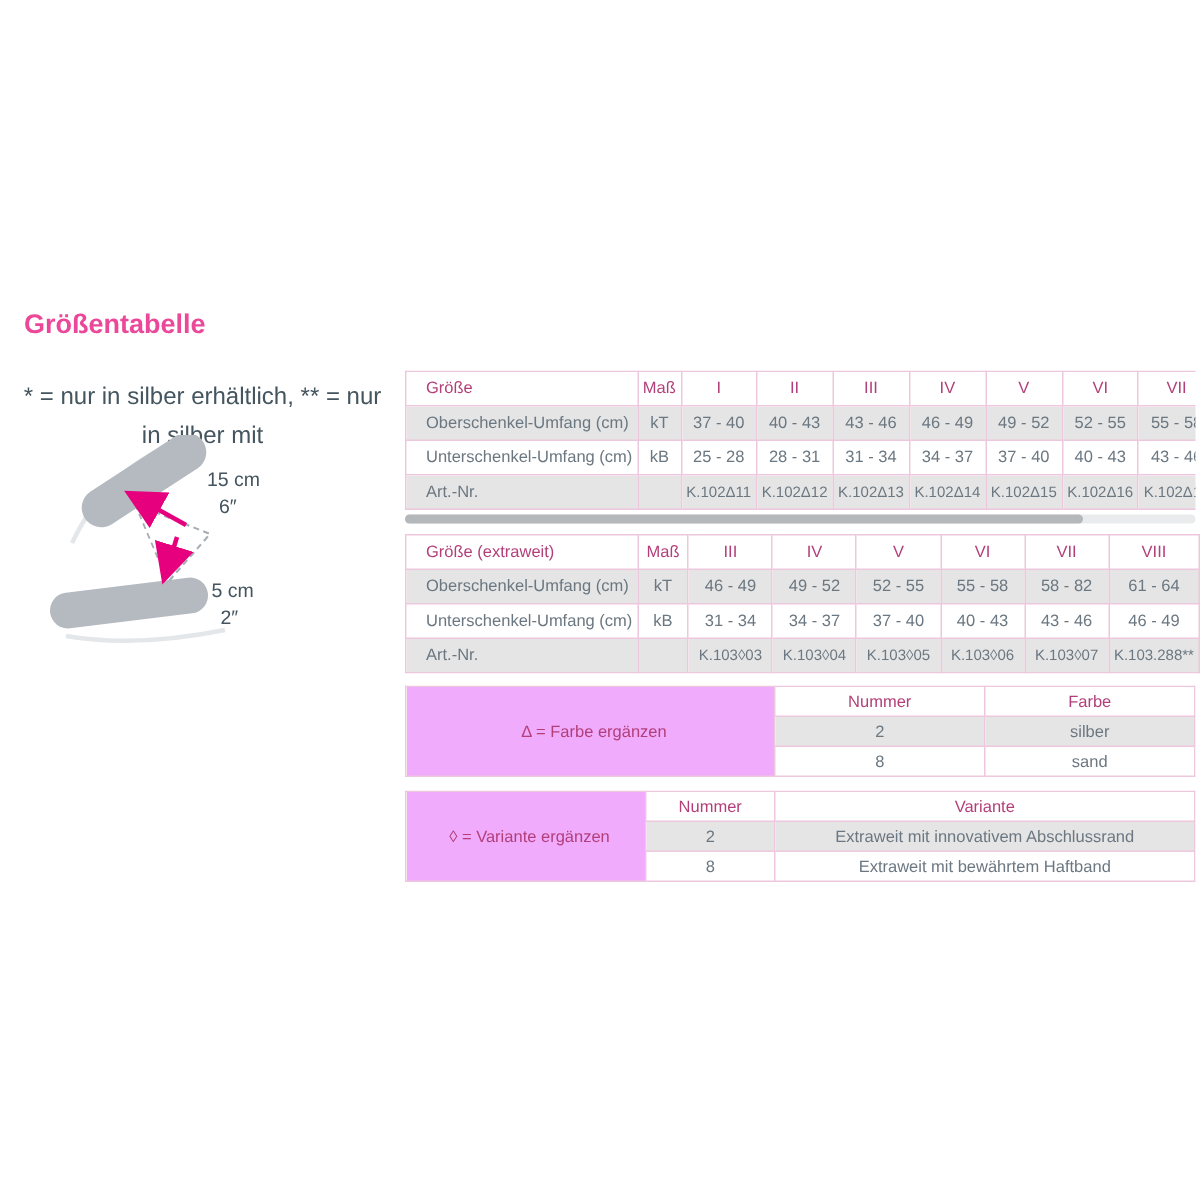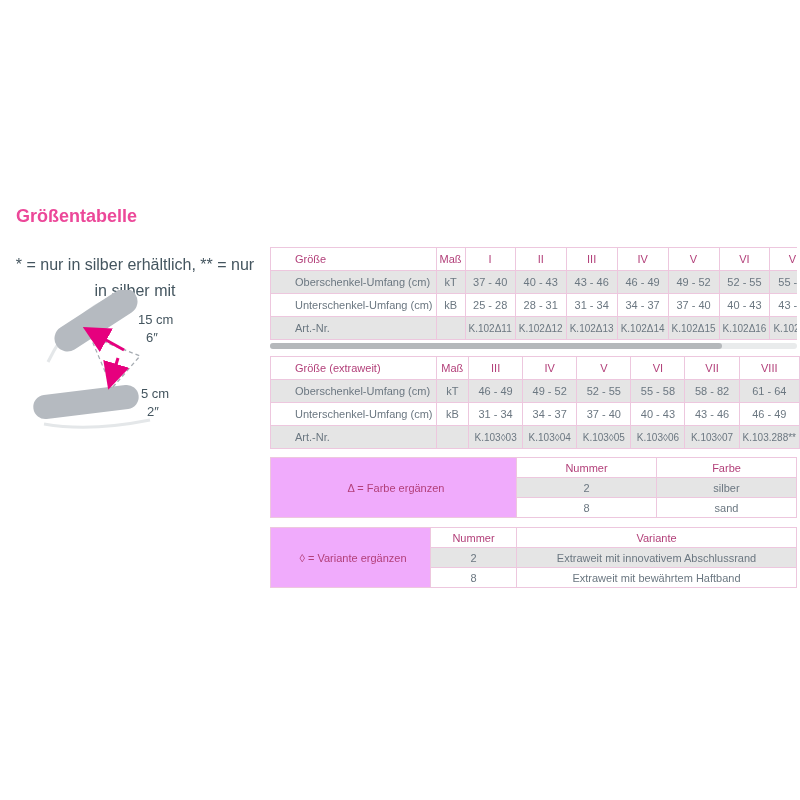--- a/index.html
+++ b/index.html
@@ -11,21 +11,21 @@
   .footnote { position:absolute; left:10px; top:252px; width:250px; font-size:16px; line-height:1.65; color:#44555f; text-align:center; }
 
   .illustration { position:absolute; left:20px; top:290px; width:220px; height:165px; }
   .illustration text { fill:#44555f; font-size:13px; font-family:"Liberation Sans", sans-serif; }
 
   .tbl-wrap { position:absolute; overflow:hidden; }
   table.sizing { border-collapse:collapse; table-layout:fixed; font-size:11px; }
   .sizing th, .sizing td { border:1px solid #edc7de; height:23px; padding:0 3px; text-align:center; overflow:hidden; white-space:nowrap; background:#fff; }
   .sizing th { color:#b23f79; font-weight:normal; }
   .sizing td { color:#6b7781; }
-  .sizing .lbl { text-align:left; padding-left:24px; }
+  .sizing .lbl { text-align:left; padding-left:13px; }
   .sizing tr.shade td { background:#e5e5e5; }
   .sizing td.legend { color:#b23f79; background:#f0abfc; text-align:left; padding-left:8px; }
   .sizing td.art { font-size:10px; }
   .sizing.compact th, .sizing.compact td { height:20px;text-align:center; }
 
   .t1 { left:270px; top:247px; width:527px; }
   .t2 { left:270px; top:356px; }
   .t3 { left:270px; top:457px; }
   .t4 { left:270px; top:527px; }
 

